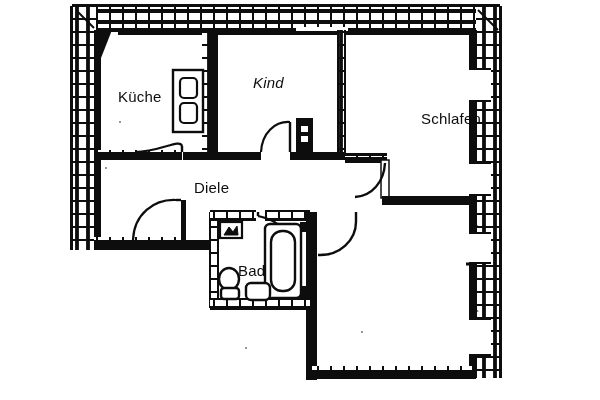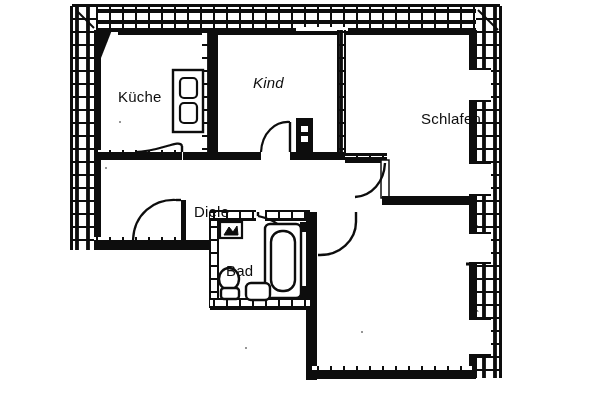--- a/index.html
+++ b/index.html
@@ -245,18 +245,18 @@
 
     </g>
   </svg>
 
   <div class="room-label" style="left:118px;top:88px;">Küche</div>
 
   <div class="room-label" style="left:253px;top:74px;font-style:italic;">Kind</div>
 
   <div class="room-label" style="left:377px;top:110px;margin-left:44px;">Schlafen</div>
 
-  <div class="room-label" style="left:194px;top:179px;margin-top:24px;">Diele</div>
-
-  <div class="room-label" style="left:226px;top:262px;text-align:center;">Bad</div>
+  <div class="room-label" style="left:194px;top:179px;">Diele</div>
+
+  <div class="room-label" style="left:238px;top:262px;text-align:center;">Bad</div>
 
 
 </div>
 
 </body></html>

